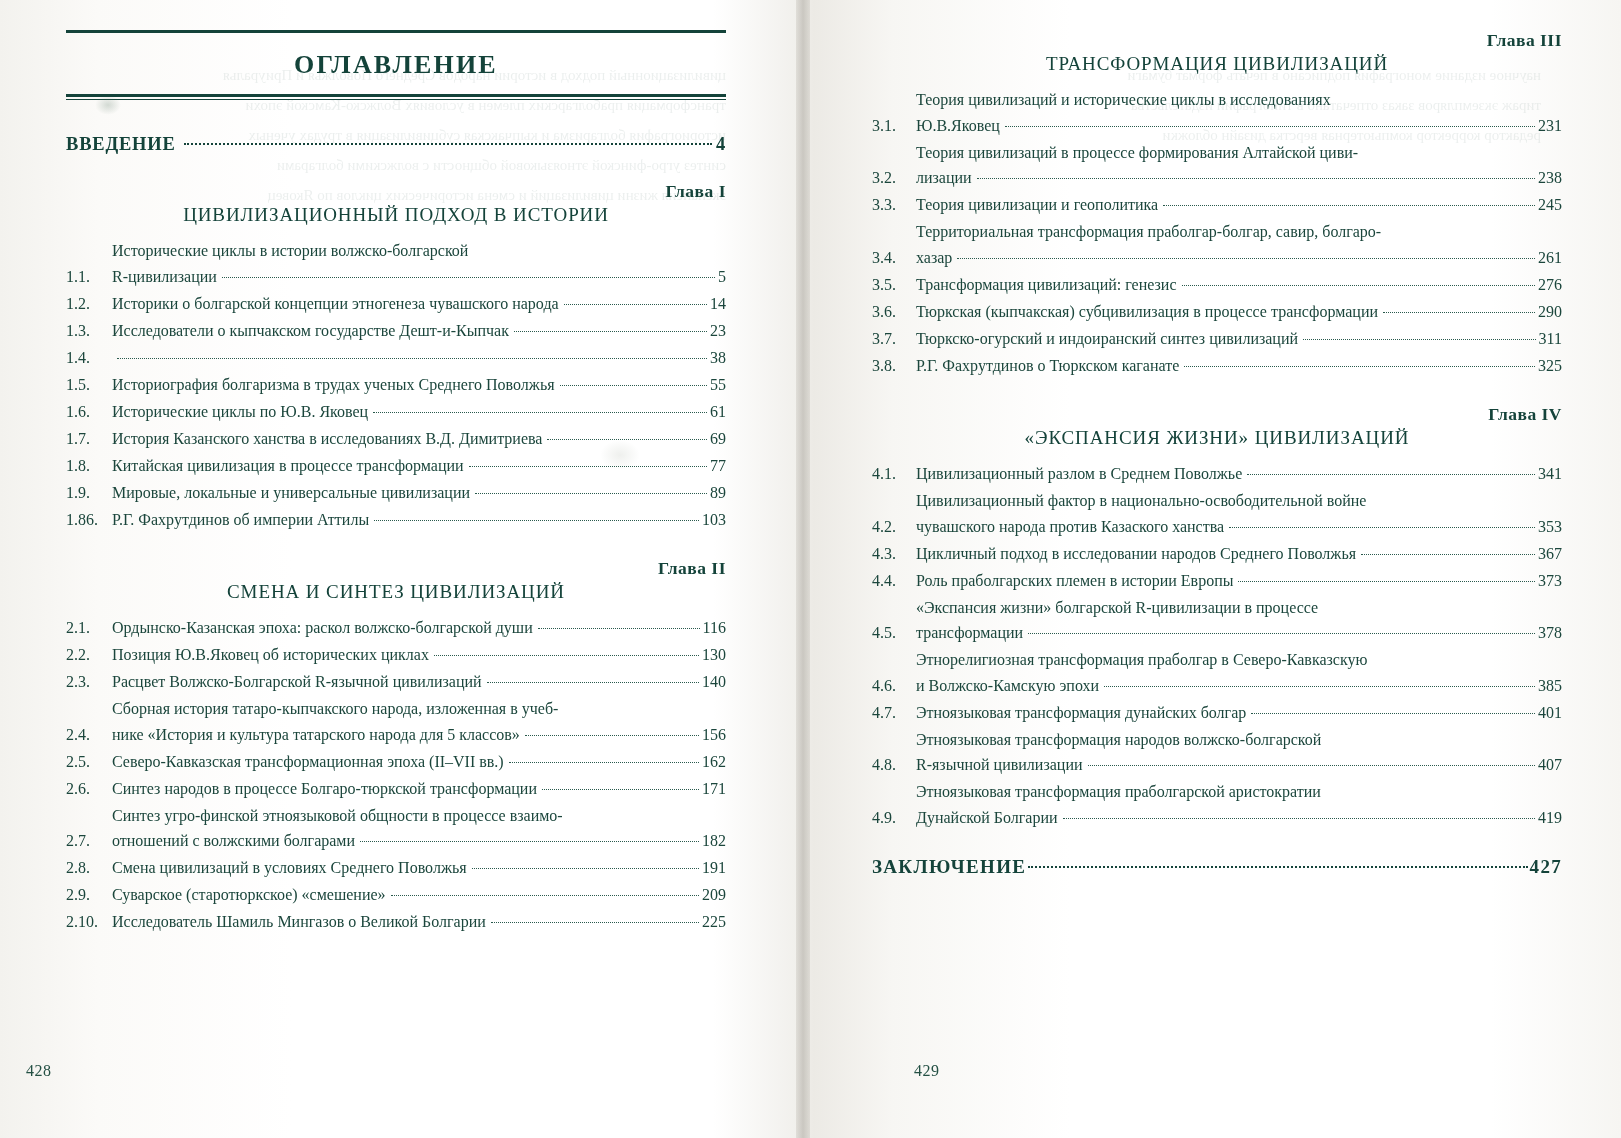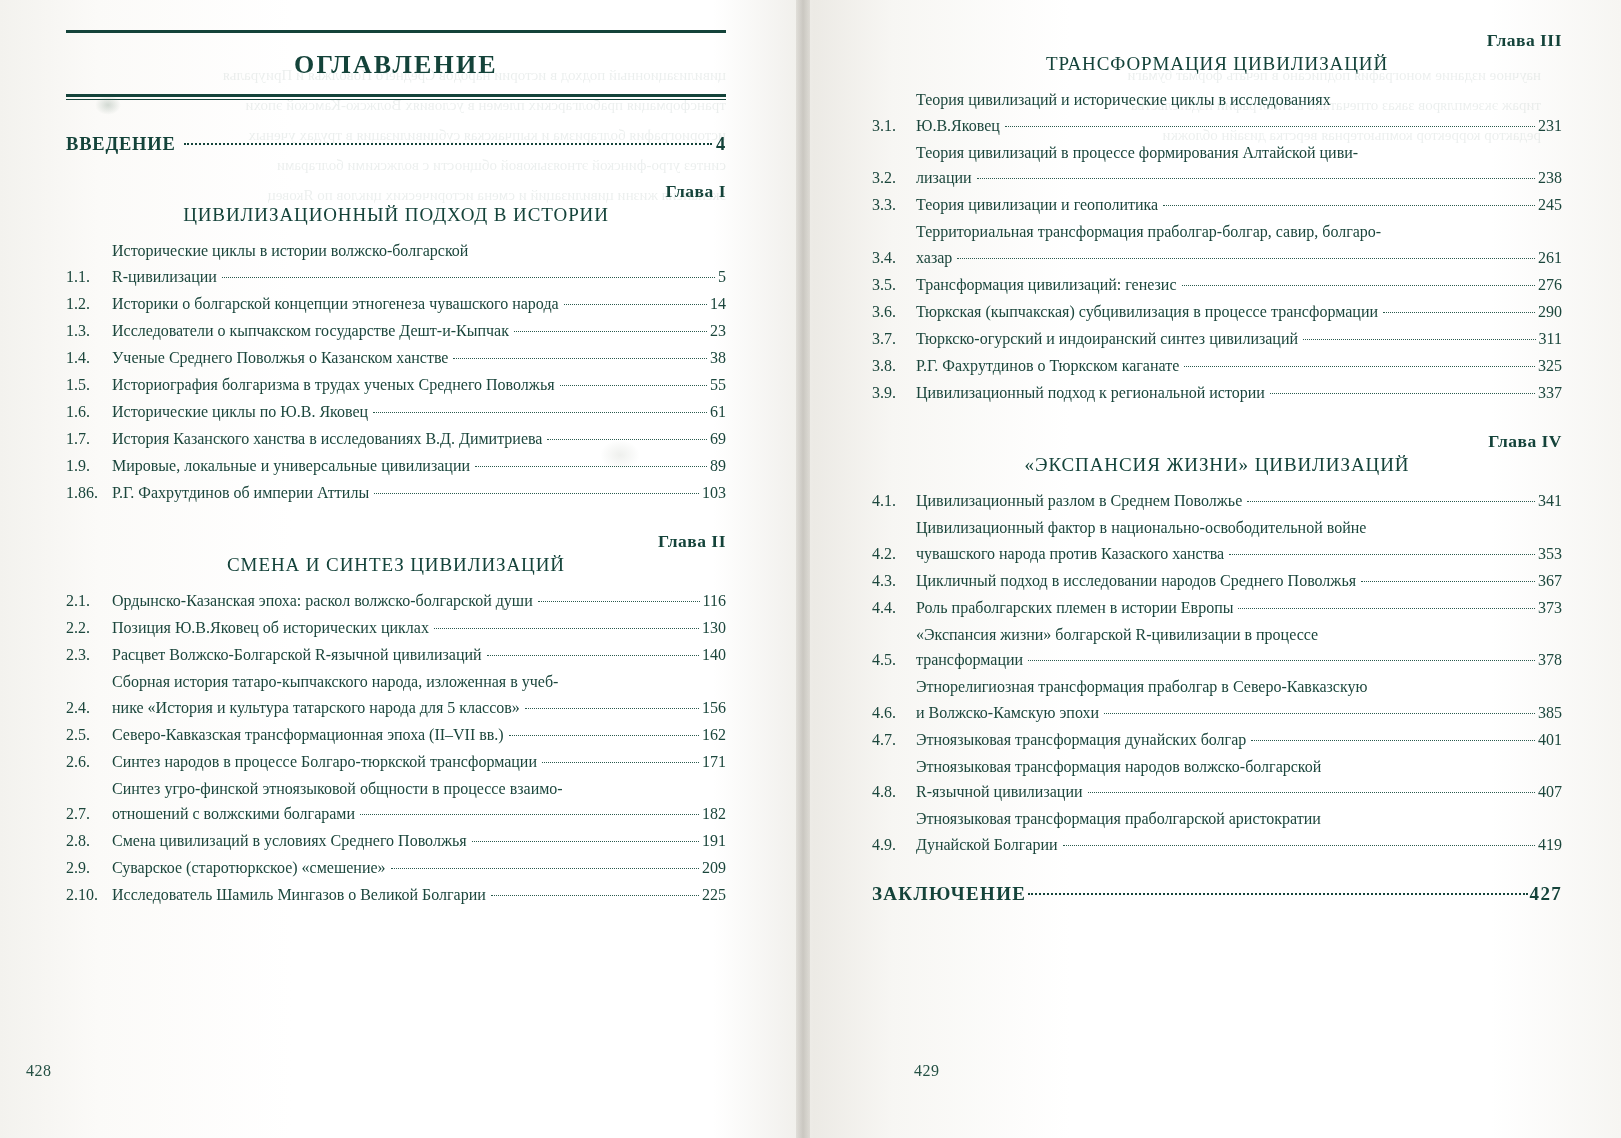--- a/index.html
+++ b/index.html
@@ -257,21 +257,20 @@
               <span class="dots"></span>
               <span class="pg">23</span>
             </span>
           </span>
         </div>
 
         <div class="entry">
           <span class="num">1.4.</span>
           <span class="body">
             <span class="line">
-              <span class="txt">Ученые Среднего Поволжья о Казанском ханстве</span>
               <span class="dots"></span>
               <span class="pg">38</span>
             </span>
           </span>
         </div>
 
         <div class="entry">
           <span class="num">1.5.</span>
           <span class="body">
             <span class="line">
@@ -297,20 +296,30 @@
           <span class="num">1.7.</span>
           <span class="body">
             <span class="line">
               <span class="txt">История Казанского ханства в исследованиях В.Д. Димитриева</span>
               <span class="dots"></span>
               <span class="pg">69</span>
             </span>
           </span>
         </div>
 
+        <div class="entry">
+          <span class="num">1.8.</span>
+          <span class="body">
+            <span class="line">
+              <span class="txt">Китайская цивилизация в процессе трансформации</span>
+              <span class="dots"></span>
+              <span class="pg">77</span>
+            </span>
+          </span>
+        </div>
 
         <div class="entry">
           <span class="num">1.9.</span>
           <span class="body">
             <span class="line">
               <span class="txt">Мировые, локальные и универсальные цивилизации</span>
               <span class="dots"></span>
               <span class="pg">89</span>
             </span>
           </span>
@@ -550,30 +559,20 @@
           <span class="num">3.8.</span>
           <span class="body">
             <span class="line">
               <span class="txt">Р.Г. Фахрутдинов о Тюркском каганате</span>
               <span class="dots"></span>
               <span class="pg">325</span>
             </span>
           </span>
         </div>
 
-        <div class="entry entry-right">
-          <span class="num">3.9.</span>
-          <span class="body">
-            <span class="line">
-              <span class="txt">Цивилизационный подход к региональной истории</span>
-              <span class="dots"></span>
-              <span class="pg">337</span>
-            </span>
-          </span>
-        </div>
       </div>
 
       <div class="chapter-head">
         <div class="ch-num">Глава IV</div>
         <div class="ch-name">«ЭКСПАНСИЯ ЖИЗНИ» ЦИВИЛИЗАЦИЙ</div>
       </div>
       <div class="entries">
 
         <div class="entry entry-right">
           <span class="num">4.1.</span>

